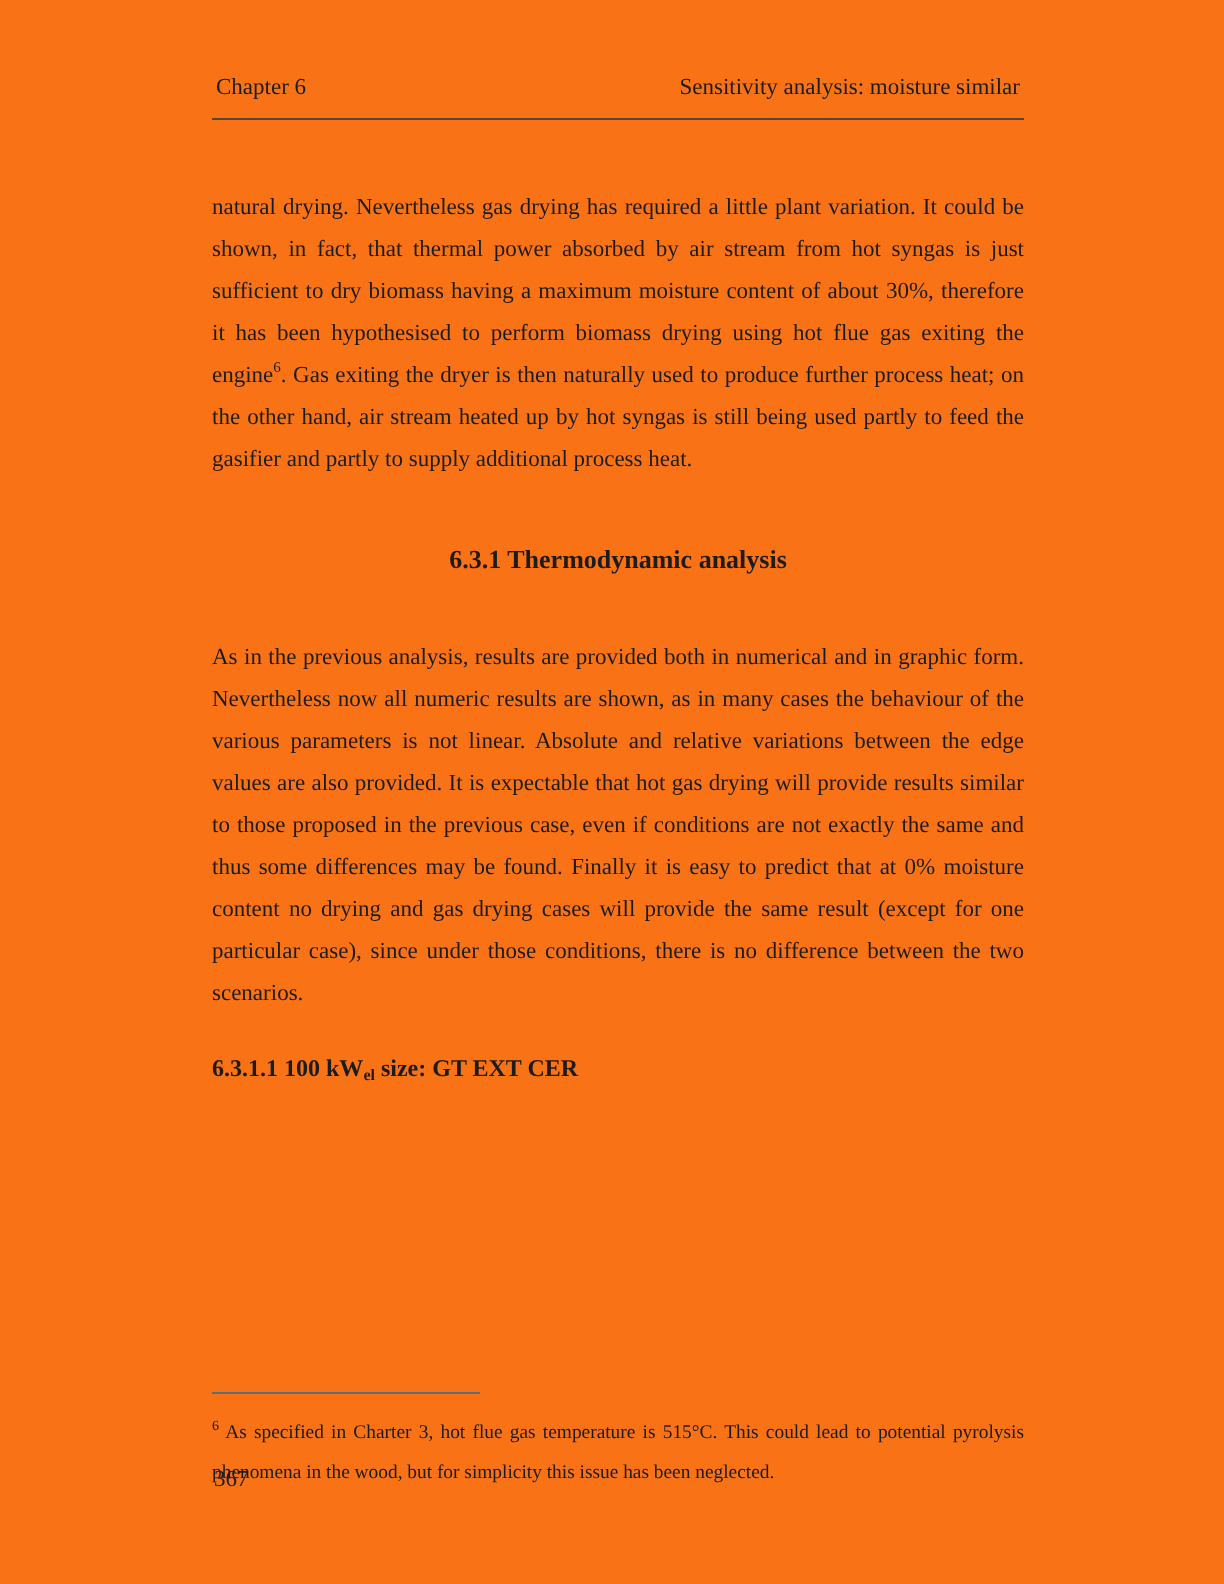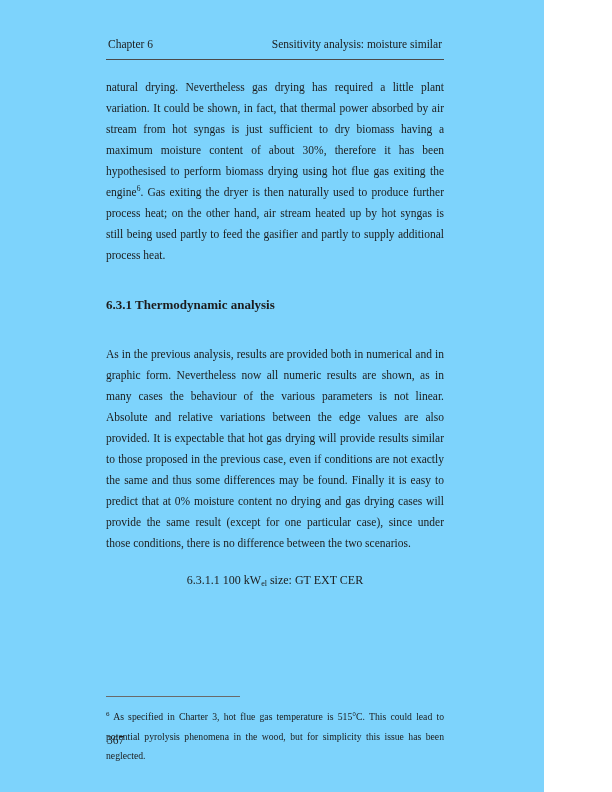--- a/index.html
+++ b/index.html
@@ -4,64 +4,64 @@
 <style>
   * { margin: 0; padding: 0; box-sizing: border-box; }
   html, body {
     width: 612px;
     background: #ffffff;
     font-family: "Liberation Serif", "DejaVu Serif", serif;
     color: #1c1c1c;
   }
   .page {
     position: relative;
-    width: 544px;
+    width: 612px;
     height: 792px;
-    background: #7dd3fc;
+    background: #f97316;
     overflow: hidden;
   }
   .content {
     position: absolute;
     left: 106px;
     right: 100px;
     top: 38px;
   }
   .running-header {
     display: flex;
     justify-content: space-between;
     align-items: baseline;
     font-size: 11.5px;
     padding: 0 2px 9px 2px;
     border-bottom: 1px solid #4a4a4a;
   }
   .body-text {
-    margin-top: 17px;
+    margin-top: 34px;
     font-size: 11.5px;
     line-height: 21px;
     text-align: justify;
   }
   .body-text p { margin: 0; }
   sup.fnref {
     font-size: 7.5px;
     vertical-align: super;
     line-height: 0;
   }
   .section-heading {
     font-size: 13px;
     font-weight: bold;
     line-height: 21px;
     margin: 28px 0 29px 0;
-    text-align: left;
+    text-align: center;
   }
   .subsection-heading {
     font-size: 12px;
-    font-weight: normal;
+    font-weight: bold;
     line-height: 21px;
     margin: 16px 0 0 0;
-    text-align: center;
+    text-align: left;
   }
   .subsection-heading sub {
     font-size: 8px;
     vertical-align: baseline;
     position: relative;
     top: 2px;
   }
   .results-line {
     margin-top: 37px;
   }

